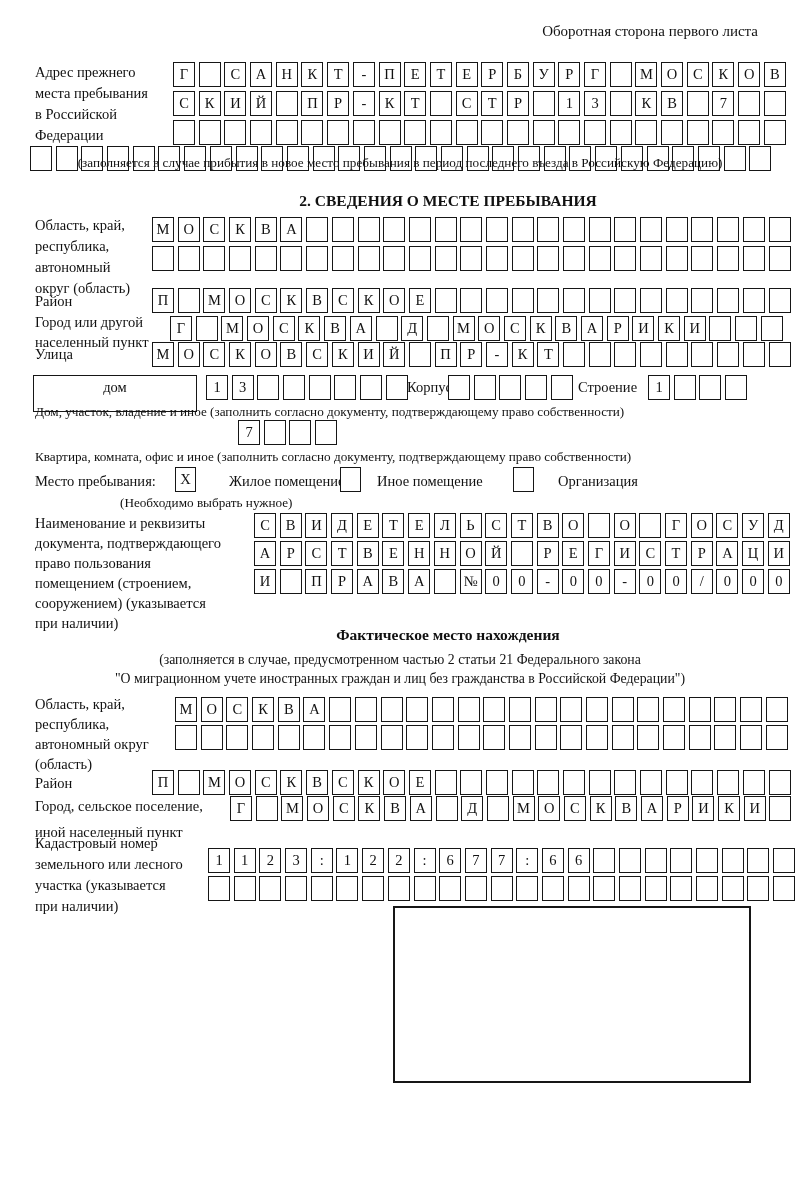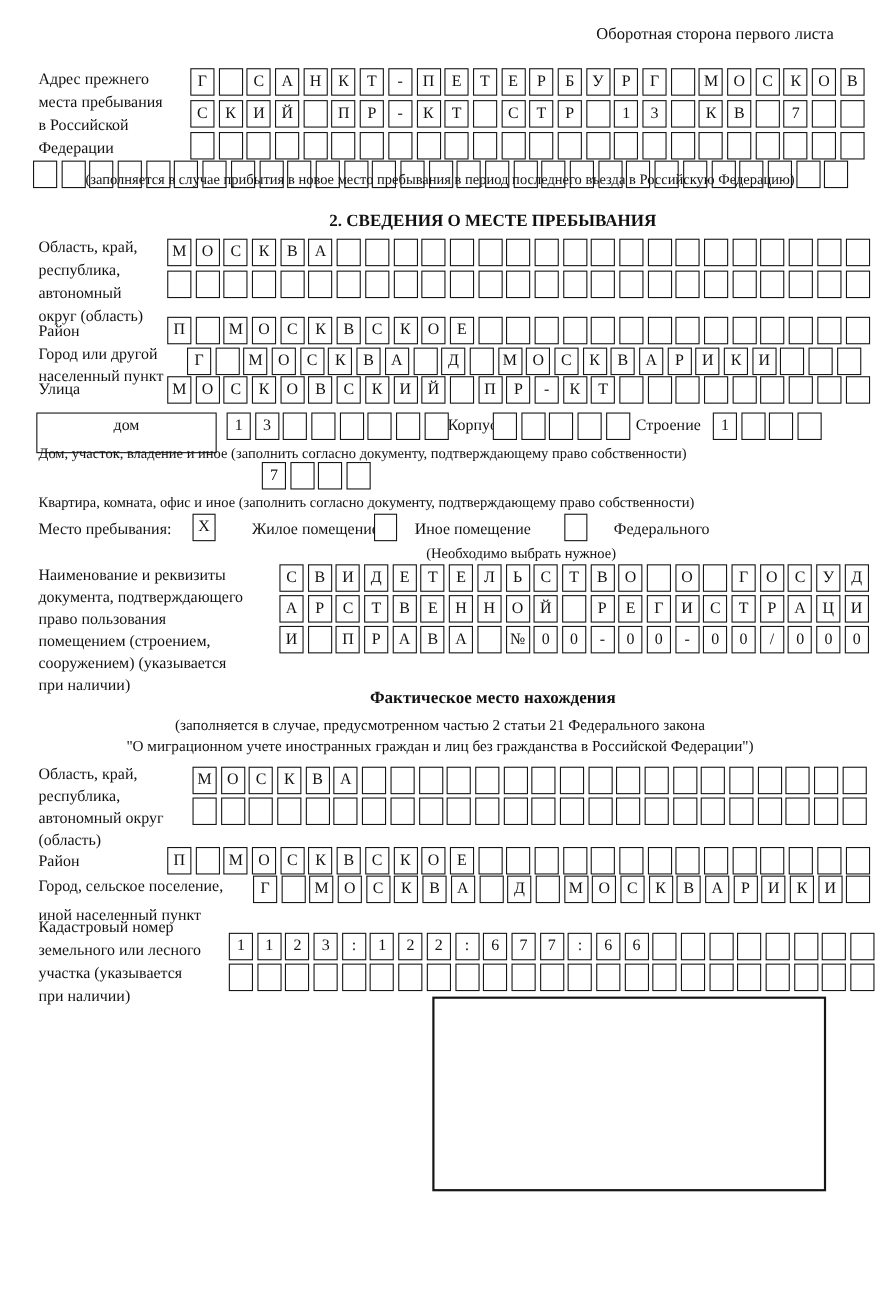--- a/index.html
+++ b/index.html
@@ -74,22 +74,22 @@
 
   <div class="abs boxrow" style="left:238px;top:420px;"><span class="box">7</span><span class="box"></span><span class="box"></span><span class="box"></span></div>
   <div class="abs cap" style="left:35px;top:449px;">Квартира, комната, офис и иное (заполнить согласно документу, подтверждающему право собственности)</div>
 
   <div class="abs lbl" style="left:35px;top:471px;">Место пребывания:</div>
   <span class="abs chk" style="left:175px;top:467px;">X</span>
   <div class="abs lbl" style="left:205px;top:471px;margin-left:24px;">Жилое помещение</div>
   <span class="abs chk" style="left:340px;top:467px;"></span>
   <div class="abs lbl" style="left:377px;top:471px;">Иное помещение</div>
   <span class="abs chk" style="left:513px;top:467px;"></span>
-  <div class="abs lbl" style="left:558px;top:471px;">Федерального</div>
-  <div class="abs cap" style="left:120px;top:495px;width:440px;text-align:right;">(Необходимо выбрать нужное)</div>
+  <div class="abs lbl" style="left:558px;top:471px;">Организация</div>
+  <div class="abs cap" style="left:120px;top:495px;width:440px;text-align:left;">(Необходимо выбрать нужное)</div>
 
   <div class="abs lbl" style="left:35px;top:513px;width:215px;line-height:20px;">Наименование и реквизиты
 документа, подтверждающего
 право пользования
 помещением (строением,
 сооружением) (указывается
 при наличии)</div>
   <div class="abs boxrow" style="left:254px;top:513px;"><span class="box">С</span><span class="box">В</span><span class="box">И</span><span class="box">Д</span><span class="box">Е</span><span class="box">Т</span><span class="box">Е</span><span class="box">Л</span><span class="box">Ь</span><span class="box">С</span><span class="box">Т</span><span class="box">В</span><span class="box">О</span><span class="box"></span><span class="box">О</span><span class="box"></span><span class="box">Г</span><span class="box">О</span><span class="box">С</span><span class="box">У</span><span class="box">Д</span></div>
   <div class="abs boxrow" style="left:254px;top:541px;"><span class="box">А</span><span class="box">Р</span><span class="box">С</span><span class="box">Т</span><span class="box">В</span><span class="box">Е</span><span class="box">Н</span><span class="box">Н</span><span class="box">О</span><span class="box">Й</span><span class="box"></span><span class="box">Р</span><span class="box">Е</span><span class="box">Г</span><span class="box">И</span><span class="box">С</span><span class="box">Т</span><span class="box">Р</span><span class="box">А</span><span class="box">Ц</span><span class="box">И</span></div>
   <div class="abs boxrow" style="left:254px;top:569px;"><span class="box">И</span><span class="box"></span><span class="box">П</span><span class="box">Р</span><span class="box">А</span><span class="box">В</span><span class="box">А</span><span class="box"></span><span class="box">№</span><span class="box">0</span><span class="box">0</span><span class="box">-</span><span class="box">0</span><span class="box">0</span><span class="box">-</span><span class="box">0</span><span class="box">0</span><span class="box">/</span><span class="box">0</span><span class="box">0</span><span class="box">0</span></div>

